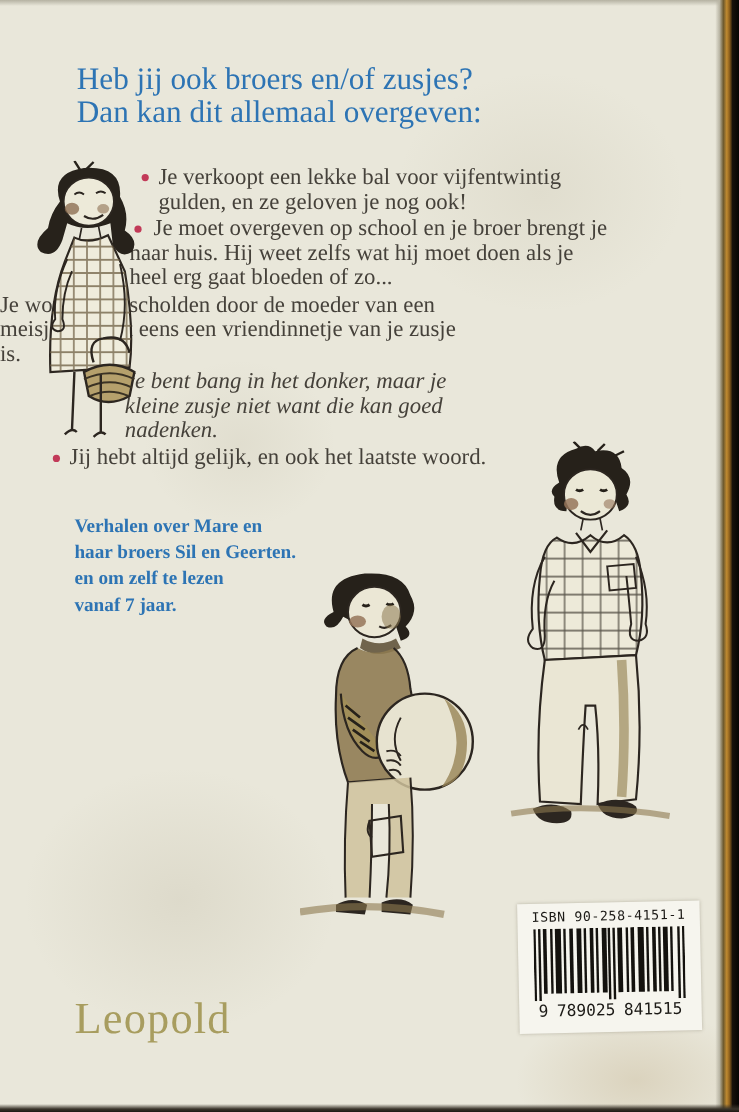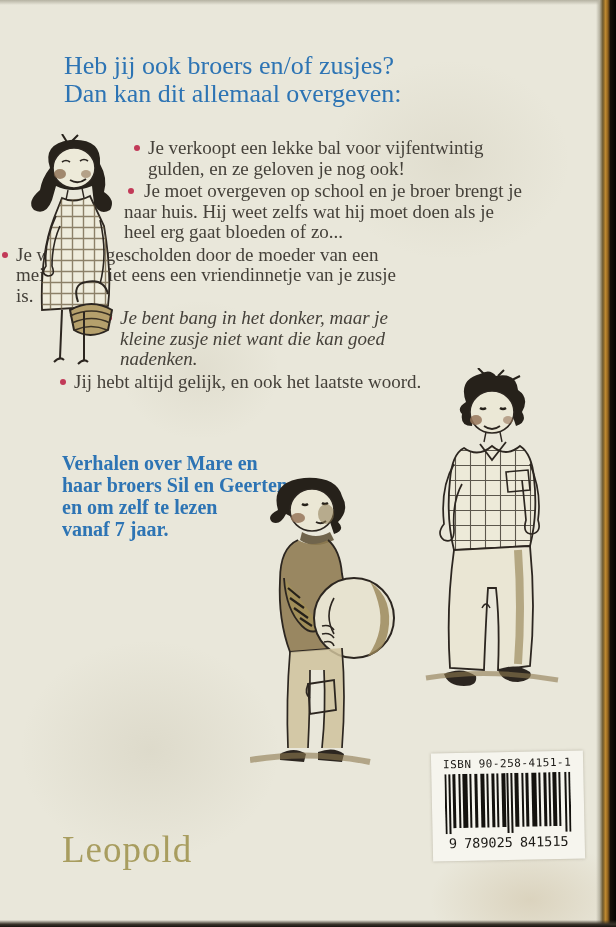--- a/index.html
+++ b/index.html
@@ -19,33 +19,33 @@
     background:linear-gradient(to right,rgba(140,130,100,0) 0%,#b9b5a4 18%,#6e5a2e 34%,#c08a30 48%,#8a5e1c 60%,#17110a 72%,#060402 100%);}
   .edge-bottom{position:absolute;left:0;right:0;bottom:0;height:7px;
     background:linear-gradient(to bottom,rgba(60,52,40,0),#3a342a 60%,#181410);}
   .edge-top{position:absolute;left:0;right:0;top:0;height:5px;
     background:linear-gradient(to bottom,#b5b2a2,rgba(181,178,162,0));}
   
   .heading{position:absolute;left:64px;top:52px;
     font-weight:400;font-size:26px;line-height:28px;color:#2d74b4;}
   
   .bullets{position:absolute;left:0;top:138px;width:600px;
-    font-size:19px;line-height:20.5px;color:#45413a;padding-left:16px;}
+    font-size:19px;line-height:20.5px;color:#45413a;}
   .b{position:relative;margin-bottom:2px;}
   .dot{position:absolute;left:-14px;top:7px;width:6px;height:6px;border-radius:50%;background:#c23a58;}
   .b1{margin-left:132px;width:372px;}
   .b2{margin-left:108px;width:402px;}
   .b2 .dot{left:4px;} .b2 .txt{display:block;text-indent:20px;}
   .b3{margin-left:140px;width:368px;}
   .b4{width:398px;}
   .b5{margin-left:104px;width:292px;font-style:italic;}
   .b6{margin-left:58px;width:480px;}
   
-  .info{position:absolute;left:62px;top:452px;
-    font-weight:700;font-size:20px;line-height:22px;color:#2d74b4;}
+  .info{position:absolute;left:62px;top:428px;
+    font-weight:700;font-size:16px;line-height:22px;color:#2d74b4;}
   
   .publisher{position:absolute;left:62px;top:830px;
     font-size:37px;line-height:40px;color:#a89d5f;letter-spacing:1px;}
   
   .barcode-label{position:absolute;left:432px;top:752px;width:152px;height:108px;
     background:#f6f5ee;box-shadow:0 0 3px rgba(90,80,60,.35);transform:rotate(-1.2deg);
     display:flex;flex-direction:column;align-items:center;padding-top:5px;box-sizing:border-box;}
   .isbn-line{font-family:"DejaVu Sans Mono",monospace;font-size:11px;color:#1c1a16;letter-spacing:.5px;}
   .bars{margin-top:3px;}
   .ean-line{font-family:"DejaVu Sans Mono",monospace;font-size:13.5px;color:#1c1a16;margin-top:1px;display:flex;gap:7px;}

